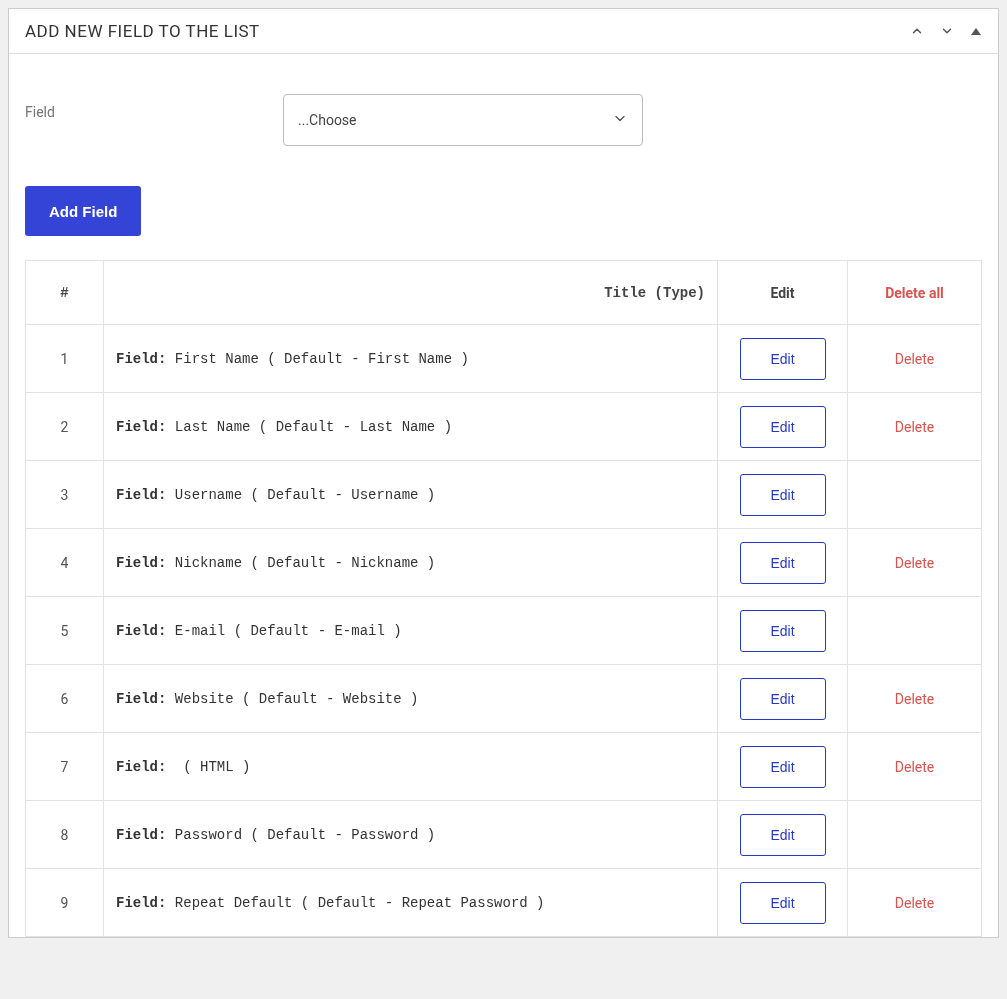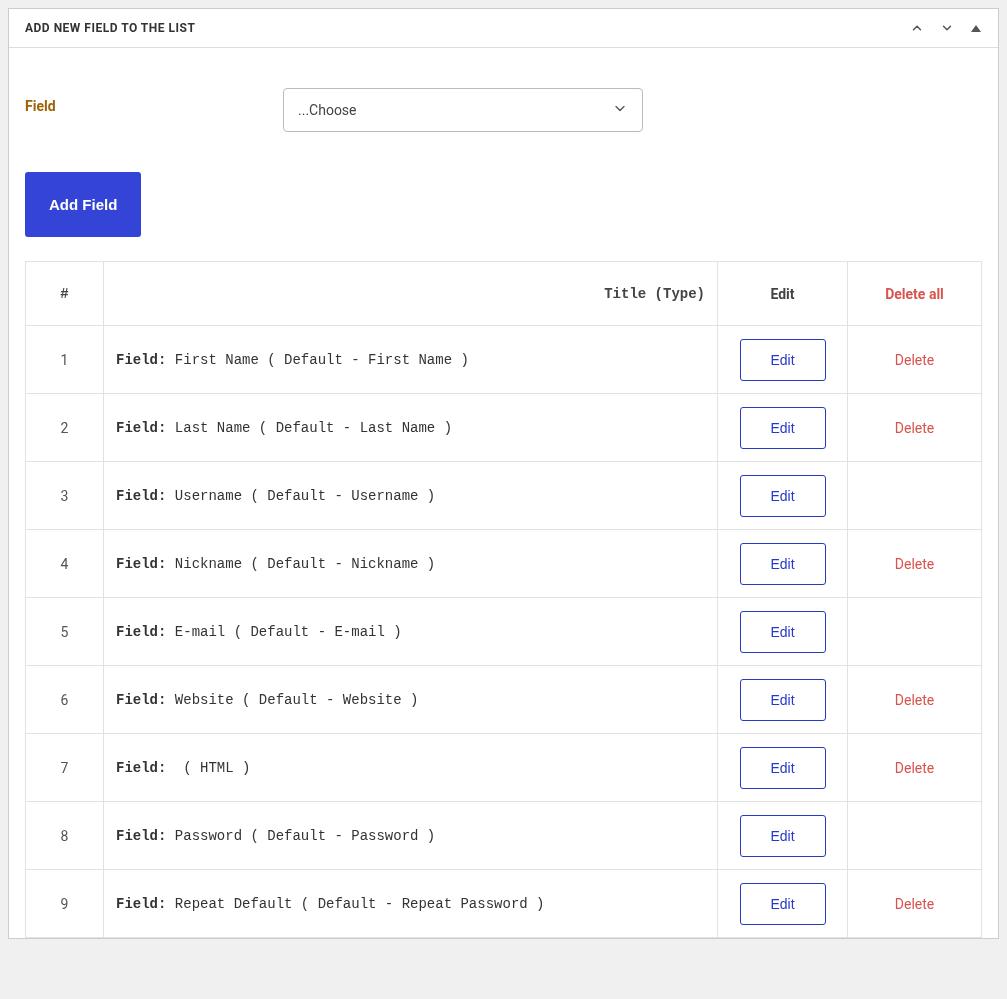--- a/index.html
+++ b/index.html
@@ -16,74 +16,74 @@
       margin: 0;
     }
     .panel-header {
       display: flex;
       justify-content: space-between;
       align-items: center;
       padding: 12px 16px;
       border-bottom: 1px solid #ddd;
     }
     .panel-title {
-      font-size: 12px;
+      font-size: 17px;
       letter-spacing: 0.5px;
       color: #333;
-      font-weight: 700;
+      font-weight: 400;
     }
     .panel-controls {
       display: flex;
       align-items: center;
       gap: 16px;
     }
     .panel-controls svg { display: block; }
     .panel-body {
       padding: 40px 16px 0 16px;
     }
     .form-row {
       display: flex;
       align-items: flex-start;
       margin-bottom: 40px;
     }
     .form-label {
       width: 258px;
-      font-weight: 700;
-      color: #a16207;
+      font-weight: 400;
+      color: #737373;
       font-size: 14px;
       padding-top: 10px;
     }
     .form-control-wrap { flex: 0 0 360px; }
     .select-wrap {
       position: relative;
       width: 360px;
       border: 1px solid #bbb;
       border-radius: 4px;
-      height: 44px;
+      height: 52px;
       display: flex;
       align-items: center;
       padding: 0 14px;
       background: #fff;
       cursor: pointer;
     }
     .select-text { color: #444; font-size: 14px; }
     .select-chevron { position: absolute; right: 14px; top: 50%; transform: translateY(-50%); }
     .help-text {
       margin-top: 10px;
       color: #888;
       font-size: 13px;
     }
     .help-link { color: #2f54eb; text-decoration: none; }
     .btn-primary {
       background: #3444D6;
       color: #fff;
       border: none;
       border-radius: 3px;
       padding: 0 24px;
-      height: 65px;
+      height: 50px;
       font-size: 15px;
       font-weight: 700;
       cursor: pointer;
       margin-bottom: 24px;
     }
     .table {
       width: 100%;
       border-collapse: collapse;
       border: 1px solid #e2e2e2;
     }

